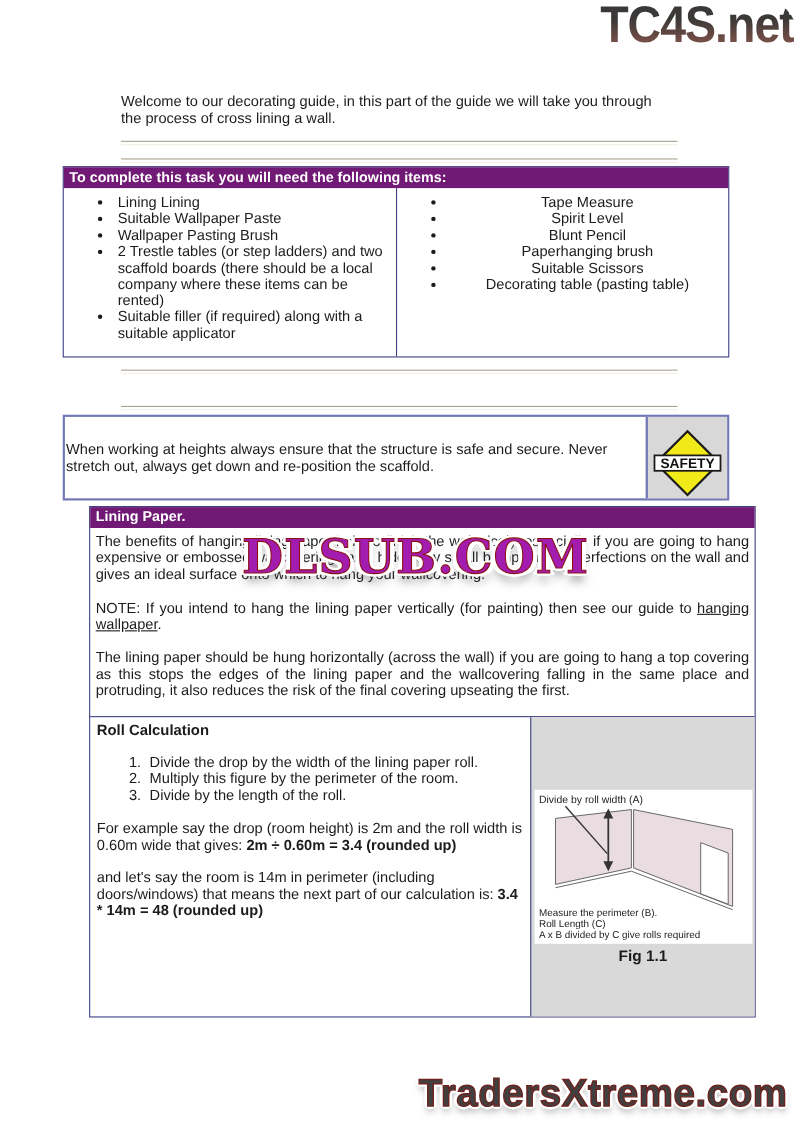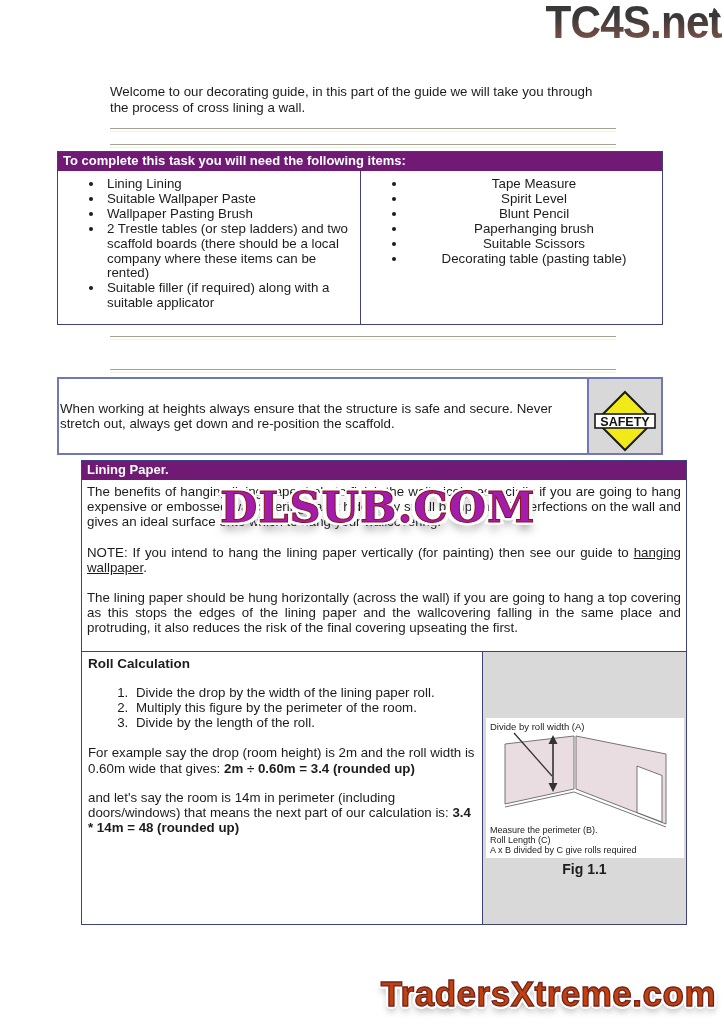--- a/index.html
+++ b/index.html
@@ -15,21 +15,21 @@
       background:linear-gradient(180deg,#3b3838 42%,#6e4c45 75%,#936055 100%);
       -webkit-background-clip:text;background-clip:text;color:transparent;}
   }
   .watermark{position:absolute;left:220px;top:482px;font-family:"DejaVu Serif",serif;
     font-weight:bold;font-size:43px;letter-spacing:1px;color:#a21caf;
     -webkit-text-stroke:1px #8d1015;
     text-shadow:-3px 0 0 #fff,3px 0 0 #fff,0 -3px 0 #fff,0 3px 0 #fff,
       -2px -2px 0 #fff,2px -2px 0 #fff,-2px 2px 0 #fff,2px 2px 0 #fff,
       -4px 2px 0 #fff,4px 2px 0 #fff,0 7px 9px rgba(80,80,80,.55);}
   .bottom-logo{position:absolute;top:974px;right:8px;font-size:35px;font-weight:bold;
-    letter-spacing:.5px;color:#c2410c;-webkit-text-stroke:1.3px #6d2420;
+    letter-spacing:.5px;color:#404040;-webkit-text-stroke:1.3px #6d2420;
     text-shadow:-3px 0 0 #fff,3px 0 0 #fff,0 -3px 0 #fff,0 3px 0 #fff,
       -2px -2px 0 #fff,2px -2px 0 #fff,-2px 2px 0 #fff,2px 2px 0 #fff,
       0 5px 7px rgba(90,90,90,.6);}
 
   
   .intro{position:absolute;left:110px;top:84px;width:492px;font-size:13.3px;
     line-height:15.5px;margin:0;}
   .rule{position:absolute;left:110px;width:506px;height:2px;border:0;margin:0;
     border-top:1px solid #a9a28f;border-bottom:1px solid #f3efe4;}
   .rule1{top:128px}.rule2{top:144px}.rule3{top:336px}.rule4{top:369px}

